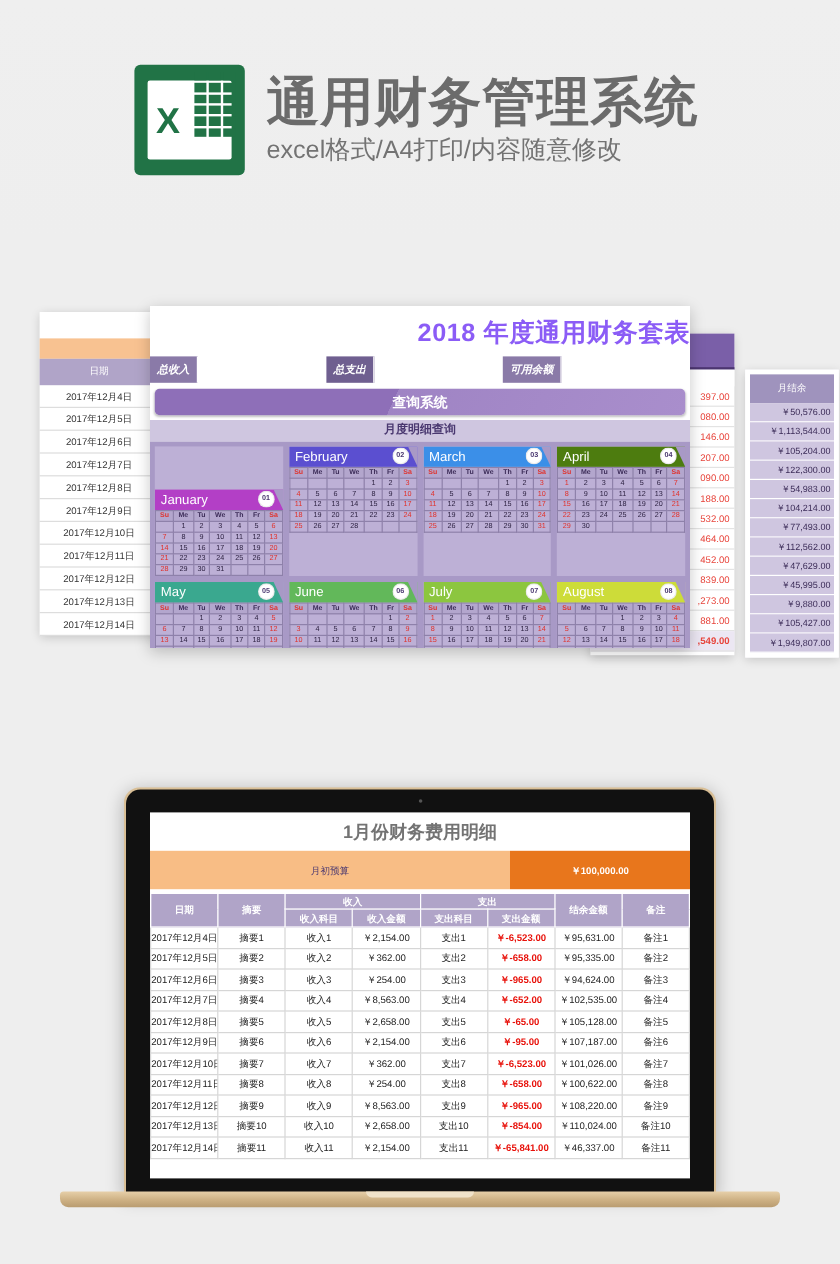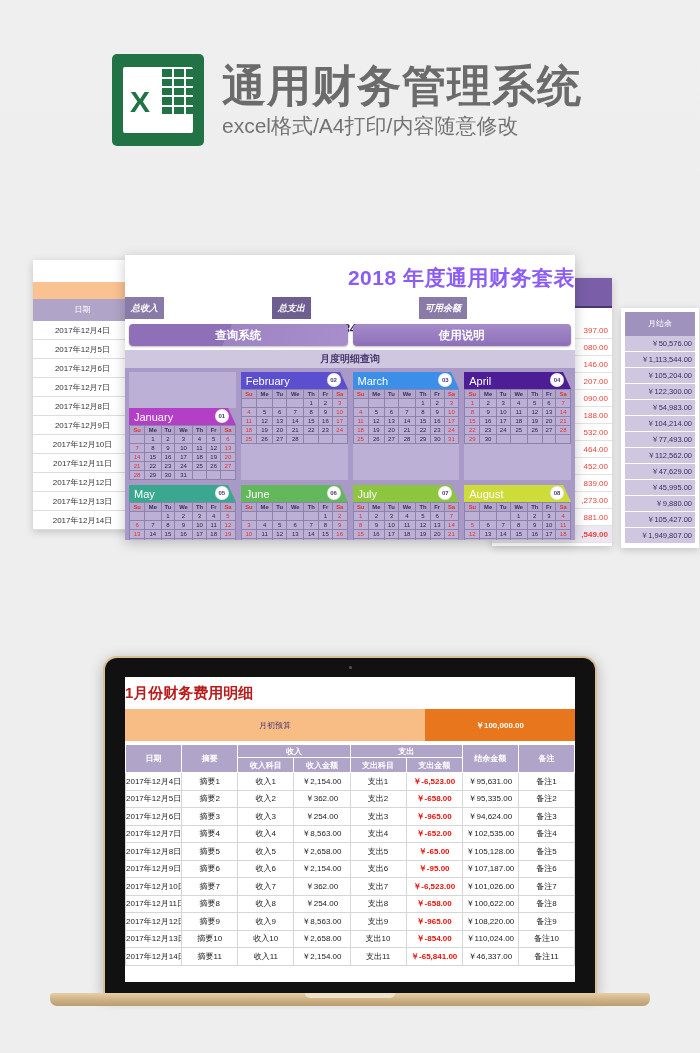--- a/index.html
+++ b/index.html
@@ -216,21 +216,21 @@
     position:absolute; left:50%; top:0; margin-left:-45px; width:90px;height:5px;
     background:#f0e2c9; border-radius:0 0 5px 5px;
   }
   #macbook-label{
     position:absolute; left:0; top:336px; width:494px; text-align:center;
     color:#6f6f6f; font-size:8px; letter-spacing:1px;
   }
 
   
   #sheet-title{
-    text-align:left; font-size:15px; font-weight:bold; color:#b91c1c;
+    text-align:center; font-size:15px; font-weight:bold; color:#737373;
     padding:7px 0 6px 0;
   }
   #budget-row{ display:flex; height:32px; }
   #budget-row .lab{
     flex:1; background:#f8bd85; color:#4a3870; font-size:8px;
     display:flex;align-items:center;justify-content:center;
   }
   #budget-row .val{
     width:150px; background:#e8761c; color:#ffffff; font-size:8px; font-weight:bold;
     display:flex;align-items:center;justify-content:center;
@@ -387,21 +387,20 @@
         <div class="lab">总收入</div>
         <div class="val">￥1,593,356.00</div>
         <div class="lab dark">总支出</div>
         <div class="val">￥-843,549.00</div>
         <div class="lab">可用余额</div>
         <div class="val">￥1,949,807.00</div>
       </div>
 
     <div id="btn-row">
         <div class="btn mid">查询系统</div>
-        <div class="btn">使用说明</div>
       </div>
 
     <div id="subbar">月度明细查询</div>
 
     <div id="cal-area">
       <div class="cal-row" id="cal-row-1">
           <div class="cal">
             <div class="chead" style="background: rgb(179, 63, 198); margin-top: 36px;">
               <span>January</span>
               <span class="badge">01</span>
@@ -596,21 +595,21 @@
                   <td>27</td>
                   <td>28</td>
                   <td>29</td>
                   <td>30</td>
                   <td class="we">31</td>
                 </tr>
               </tbody>
             </table>
           </div>
           <div class="cal">
-            <div class="chead" style="background: #4c1d95;">
+            <div class="chead" style="background: #4d7c0f;">
               <span>April</span>
               <span class="badge">04</span>
               <span class="corner"></span>
             </div>
             <table>
               <thead>
                 <tr>
                   <th class="we">Su</th>
                   <th>Me</th>
                   <th>Tu</th>

